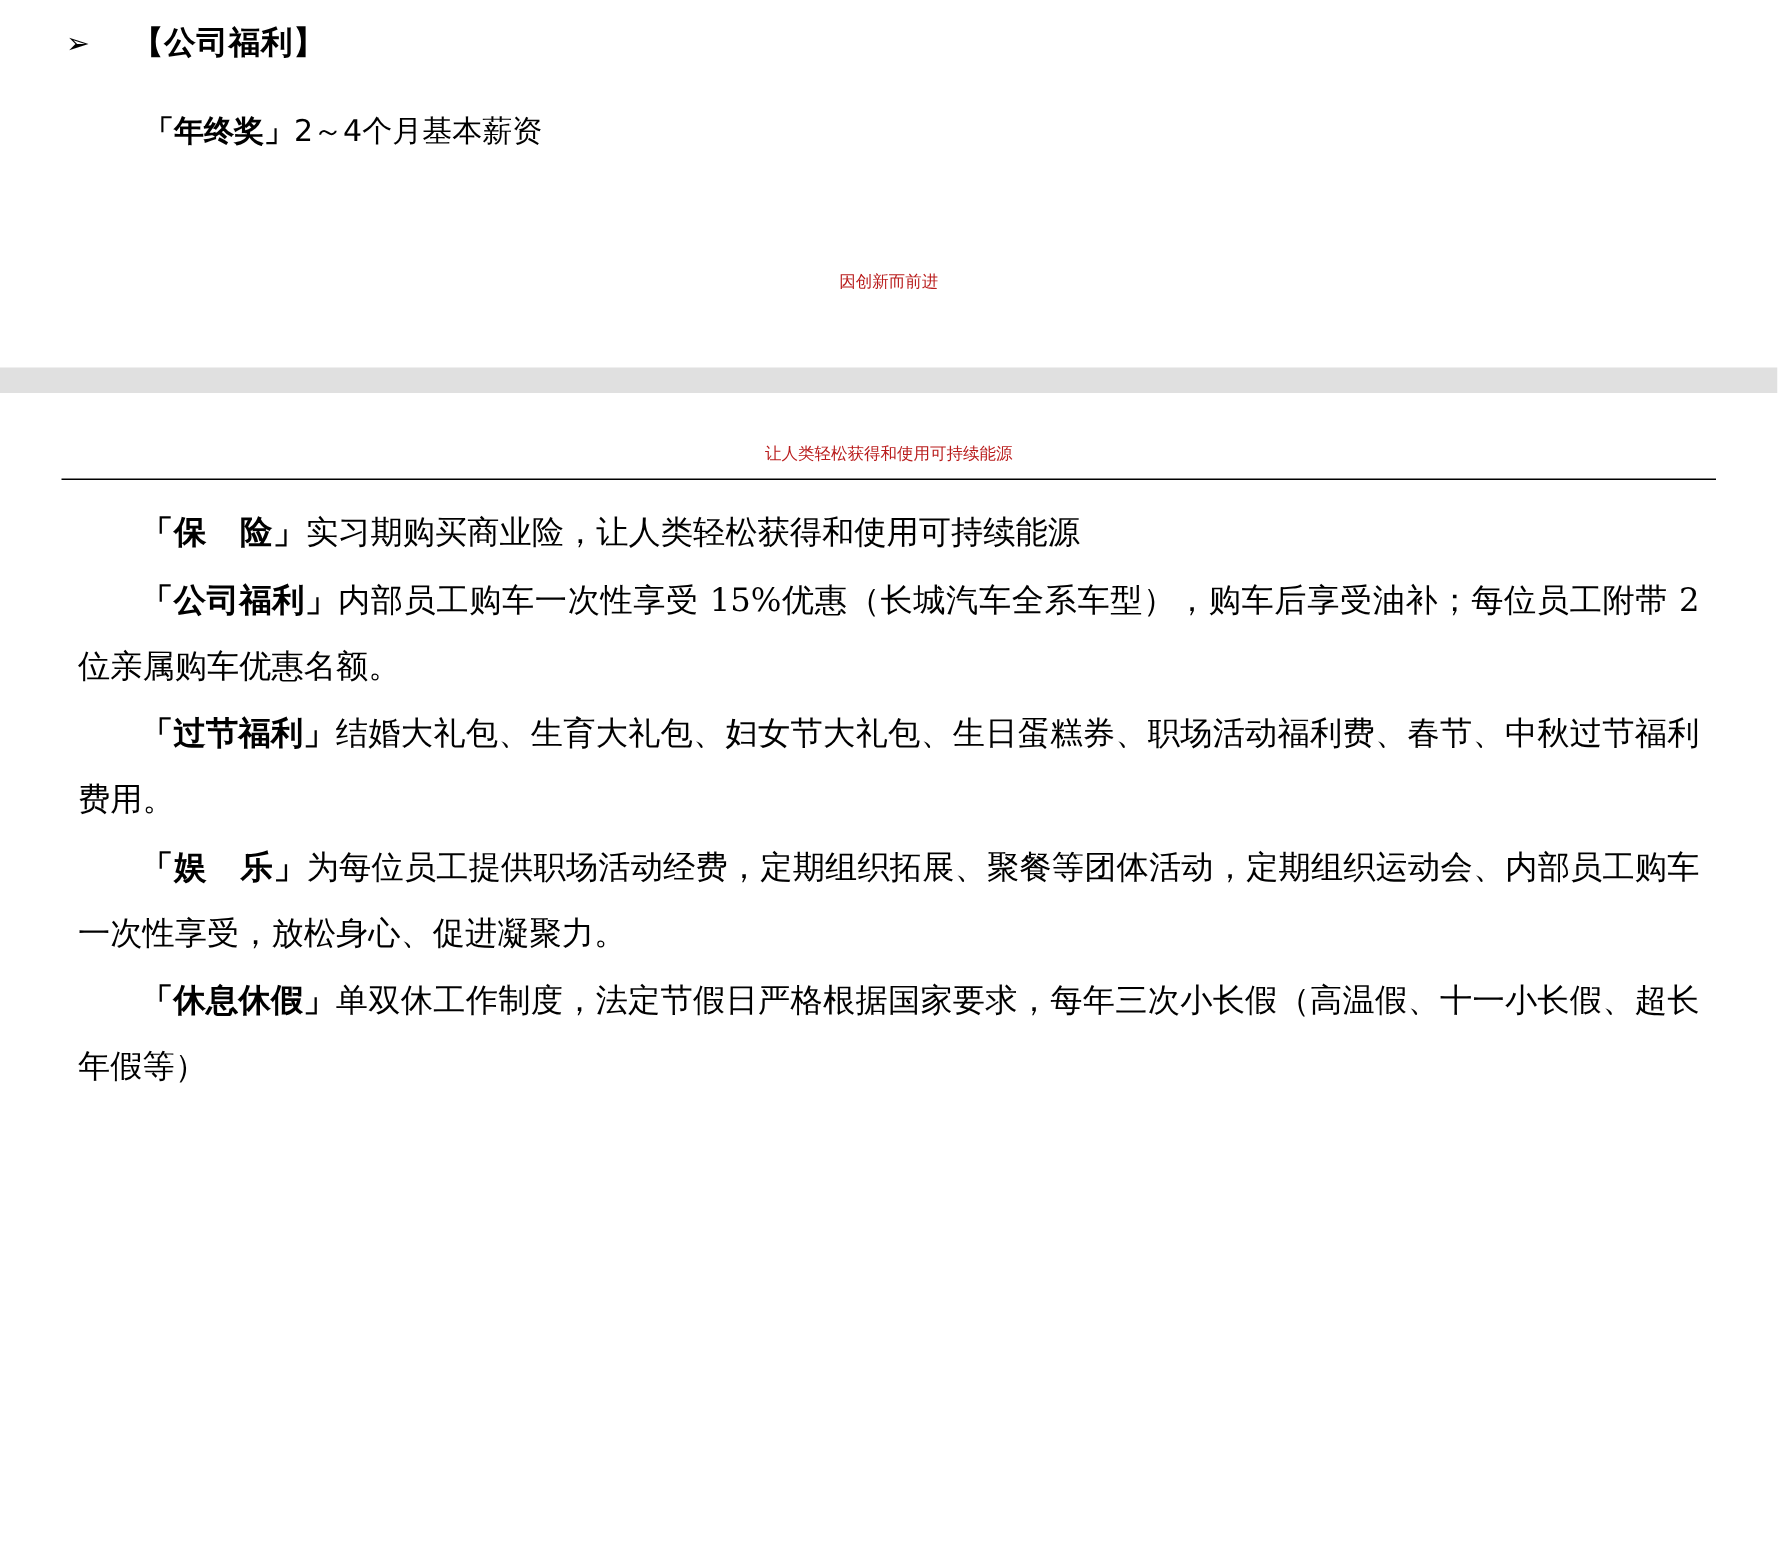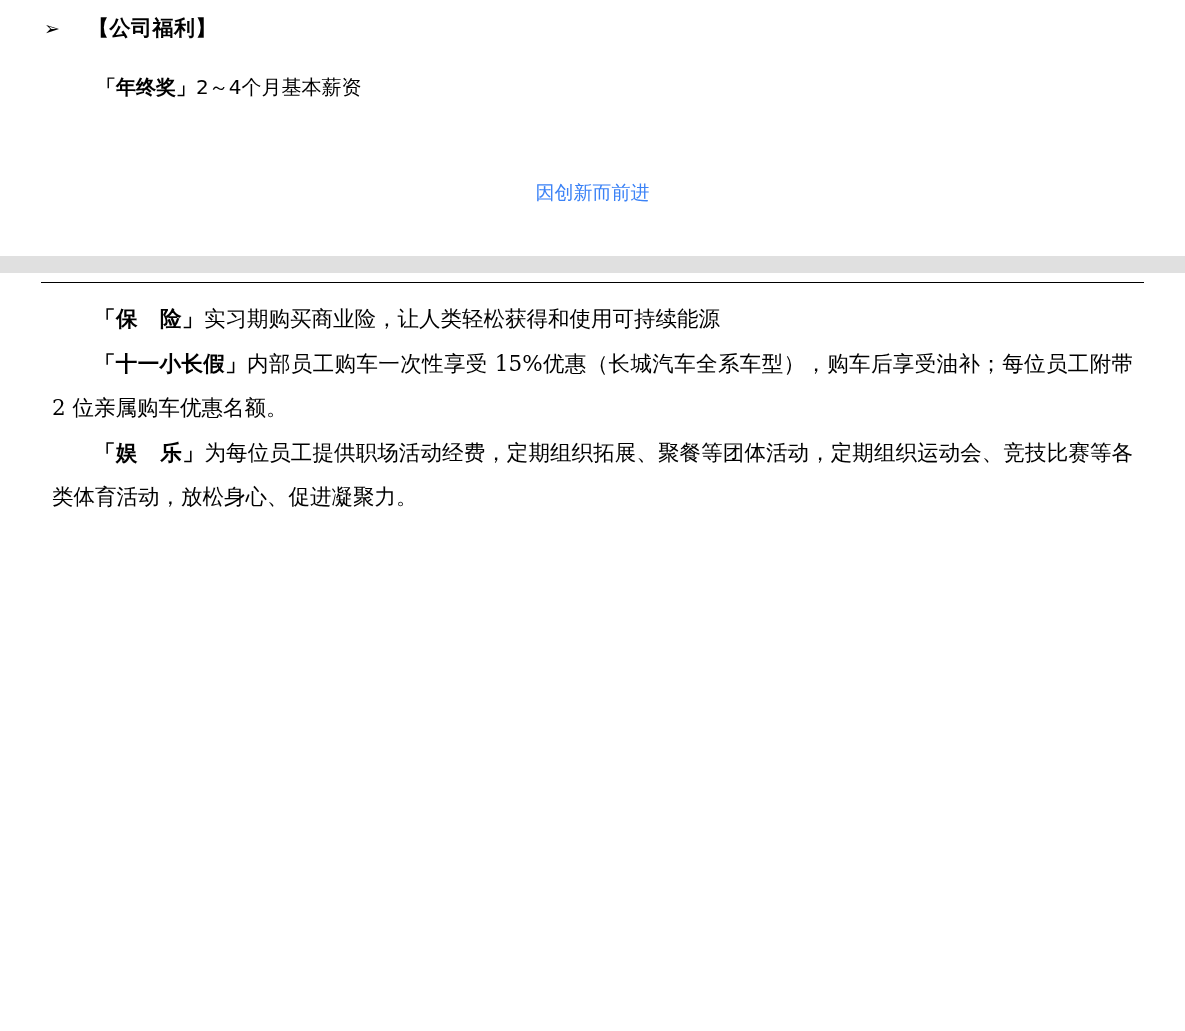--- a/index.html
+++ b/index.html
@@ -66,23 +66,23 @@
     font-family: "DejaVu Sans", "Liberation Sans", sans-serif;
     font-size: 20px;
   }
   .bonus-line .lead {
     font-weight: bold;
   }
 
   
   .slogan {
     text-align: center;
-    font-size: 19px;
+    font-size: 11px;
     font-family: "DejaVu Serif", "Liberation Serif", serif;
-    color: #3b82f6;
+    color: #b91c1c;
   }
   .slogan-1 {
     margin-top: 74px;
   }
 
   
   .grey-band {
     margin-top: 50px;
     height: 17px;
     background: #e0e0e0;
@@ -138,34 +138,41 @@
       <span class="lead">「年终奖」</span><span>2～4个月基本薪资</span>
     </p>
 
     <div class="slogan slogan-1">因创新而前进</div>
   </div>
 
   <div class="grey-band"></div>
 
   <div>
 
+    <div class="slogan slogan-2">让人类轻松获得和使用可持续能源</div>
     <div class="header-rule"></div>
 
     <div class="lower">
 
       <p>
         <span class="lead spaced">「保　险」</span><span>实习期购买商业险，让人类轻松获得和使用可持续能源</span>
       </p>
 
       <p>
-        <span class="lead">「十一小长假」</span><span>内部员工购车一次性享受 15%优惠（长城汽车全系车型），购车后享受油补；每位员工附带 2 位亲属购车优惠名额。</span>
+        <span class="lead">「公司福利」</span><span>内部员工购车一次性享受 15%优惠（长城汽车全系车型），购车后享受油补；每位员工附带 2 位亲属购车优惠名额。</span>
       </p>
 
+      <p>
+        <span class="lead">「过节福利」</span><span>结婚大礼包、生育大礼包、妇女节大礼包、生日蛋糕券、职场活动福利费、春节、中秋过节福利费用。</span>
+      </p>
 
       <p>
-        <span class="lead spaced">「娱　乐」</span><span>为每位员工提供职场活动经费，定期组织拓展、聚餐等团体活动，定期组织运动会、竞技比赛等各类体育活动，放松身心、促进凝聚力。</span>
+        <span class="lead spaced">「娱　乐」</span><span>为每位员工提供职场活动经费，定期组织拓展、聚餐等团体活动，定期组织运动会、内部员工购车一次性享受，放松身心、促进凝聚力。</span>
       </p>
 
+      <p>
+        <span class="lead">「休息休假」</span><span>单双休工作制度，法定节假日严格根据国家要求，每年三次小长假（高温假、十一小长假、超长年假等）</span>
+      </p>
 
     </div>
   </div>
 
 </div>
 
 </body></html>

